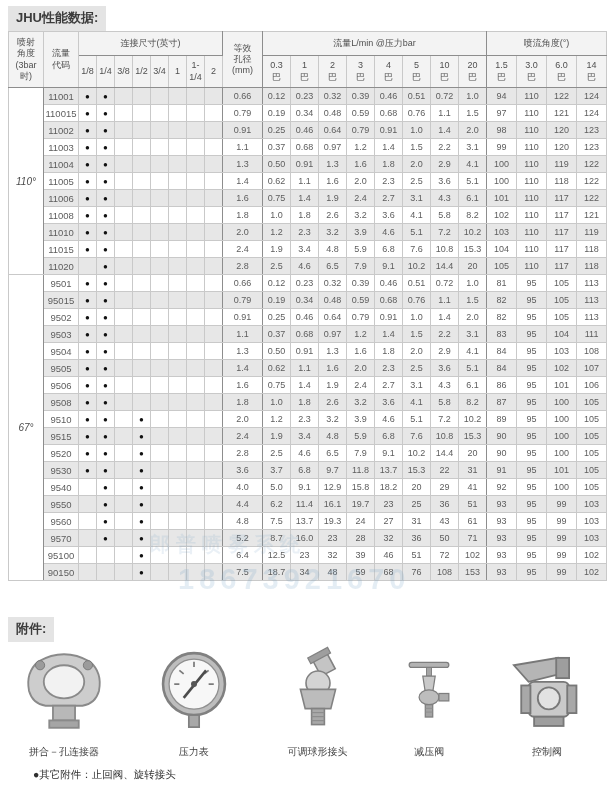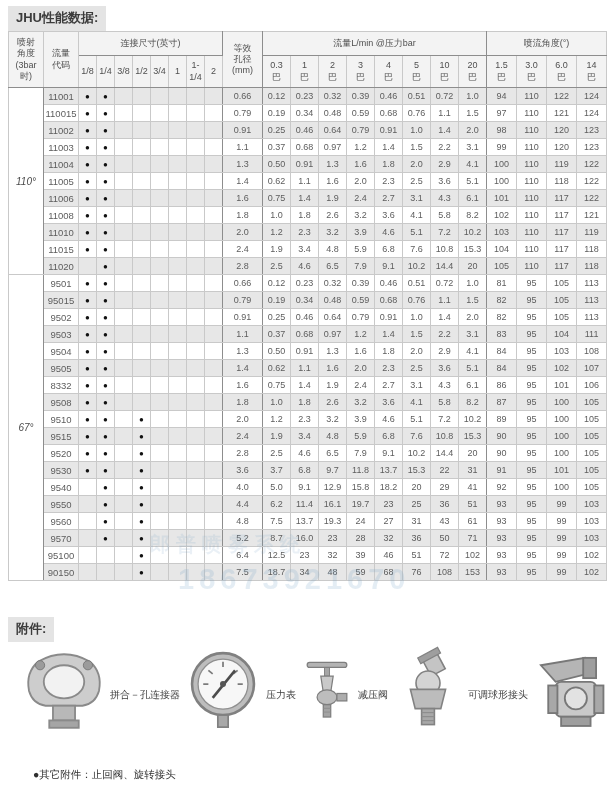--- a/index.html
+++ b/index.html
@@ -34,21 +34,21 @@
   .sep-r { border-right:1px solid #8d8d8d !important; }
   tr.group-start td { border-top:1px solid #8d8d8d !important; }
 
   .watermark { position:absolute; font-weight:bold; color:#6f9ec4; pointer-events:none;
                white-space:nowrap; }
   .wm1 { left:150px; top:531px; font-size:20px; letter-spacing:6px; opacity:0.14; }
   .wm2 { left:178px; top:563px; font-size:29px; letter-spacing:5px; opacity:0.18; }
 
   .acc-row { position:absolute; left:18px; top:645px; width:575px;
              display:flex; justify-content:space-between; align-items:flex-end; }
-  .acc-item { display:flex; flex-direction:row; align-items:center;justify-content:center; }
+  .acc-item { display:flex; flex-direction:column; align-items:center;justify-content:center; }
   .acc-item svg { display:block; }
   .acc-caption { margin-top:8px; font-size:10px; color:#3f3f3f; white-space:nowrap; }
   .acc-note { position:absolute; left:33px; top:768px; font-size:10.5px; color:#303030; }
 </style>
 </head>
 <body>
 
 <div class="page">
 
   <div class="badge title-badge">JHU性能数据:</div>
@@ -517,21 +517,21 @@
           <td>2.3</td>
           <td>2.5</td>
           <td>3.6</td>
           <td class="sep-r">5.1</td>
           <td>84</td>
           <td>95</td>
           <td>102</td>
           <td>107</td>
         </tr>
         <tr>
-          <td class="code sep-l">8332</td>
+          <td class="code sep-l">9506</td>
           <td class="dot sep-l">●</td>
           <td class="dot">●</td>
           <td class="dot"></td>
           <td class="dot"></td>
           <td class="dot"></td>
           <td class="dot"></td>
           <td class="dot"></td>
           <td class="dot sep-r"></td>
           <td class="sep-r">1.6</td>
           <td>0.75</td>
@@ -850,56 +850,56 @@
           <line x1="38" y1="58" x2="64" y2="26" stroke="#4c4c4c" stroke-width="3"></line>
           <circle cx="50" cy="42" r="3.5" fill="#555"></circle>
           <rect x="44" y="78" width="12" height="14" fill="#a8a8a8" stroke="#808080" stroke-width="2"></rect>
         </svg>
       </span>
       <span class="acc-caption">压力表</span>
     </div>
 
     <div class="acc-item">
       <span>
-        <svg width="62" height="92" viewBox="0 0 100 100">
-          <rect x="18" y="4" width="64" height="8" rx="4" fill="#b3b3b3" stroke="#7e7e7e" stroke-width="2"></rect>
-          <rect x="46" y="12" width="8" height="14" fill="#a5a5a5" stroke="#7e7e7e" stroke-width="1.5"></rect>
-          <path d="M40 26 L60 26 L56 52 L44 52 Z" fill="#c9c9c9" stroke="#7e7e7e" stroke-width="2"></path>
-          <ellipse cx="50" cy="60" rx="16" ry="12" fill="#bdbdbd" stroke="#7e7e7e" stroke-width="2"></ellipse>
-          <rect x="66" y="54" width="16" height="12" fill="#adadad" stroke="#7e7e7e" stroke-width="2"></rect>
-          <rect x="44" y="72" width="12" height="20" fill="#a3a3a3" stroke="#7e7e7e" stroke-width="2"></rect>
-          <g stroke="#8d8d8d" stroke-width="1.5">
-            <line x1="44" y1="78" x2="56" y2="78"></line>
-              <line x1="44" y1="84" x2="56" y2="84"></line>
-          </g>
-        </svg>
-      </span>
-      <span class="acc-caption">减压阀</span>
-    </div>
-
-    <div class="acc-item">
-      <span>
         <svg width="80" height="92" viewBox="0 0 100 100">
           <g transform="rotate(-28 58 18)">
             <rect x="48" y="2" width="20" height="26" fill="#c4c4c4" stroke="#828282" stroke-width="2"></rect>
             <rect x="44" y="0" width="28" height="8" fill="#9e9e9e" stroke="#828282" stroke-width="1.5"></rect>
           </g>
           <circle cx="50" cy="40" r="15" fill="#d4d4d4" stroke="#828282" stroke-width="2"></circle>
           <path d="M28 48 L72 48 L66 72 L34 72 Z" fill="#bcbcbc" stroke="#828282" stroke-width="2"></path>
           <rect x="42" y="72" width="16" height="20" fill="#a8a8a8" stroke="#828282" stroke-width="2"></rect>
           <g stroke="#8d8d8d" stroke-width="1.5">
             <line x1="42" y1="77" x2="58" y2="77"></line>
               <line x1="42" y1="82" x2="58" y2="82"></line>
               <line x1="42" y1="87" x2="58" y2="87"></line>
           </g>
         </svg>
       </span>
       <span class="acc-caption">可调球形接头</span>
     </div>
 
+    <div class="acc-item">
+      <span>
+        <svg width="62" height="92" viewBox="0 0 100 100">
+          <rect x="18" y="4" width="64" height="8" rx="4" fill="#b3b3b3" stroke="#7e7e7e" stroke-width="2"></rect>
+          <rect x="46" y="12" width="8" height="14" fill="#a5a5a5" stroke="#7e7e7e" stroke-width="1.5"></rect>
+          <path d="M40 26 L60 26 L56 52 L44 52 Z" fill="#c9c9c9" stroke="#7e7e7e" stroke-width="2"></path>
+          <ellipse cx="50" cy="60" rx="16" ry="12" fill="#bdbdbd" stroke="#7e7e7e" stroke-width="2"></ellipse>
+          <rect x="66" y="54" width="16" height="12" fill="#adadad" stroke="#7e7e7e" stroke-width="2"></rect>
+          <rect x="44" y="72" width="12" height="20" fill="#a3a3a3" stroke="#7e7e7e" stroke-width="2"></rect>
+          <g stroke="#8d8d8d" stroke-width="1.5">
+            <line x1="44" y1="78" x2="56" y2="78"></line>
+              <line x1="44" y1="84" x2="56" y2="84"></line>
+          </g>
+        </svg>
+      </span>
+      <span class="acc-caption">减压阀</span>
+    </div>
+
 
     <div class="acc-item">
       <span>
         <svg width="92" height="92" viewBox="0 0 100 100">
           <path d="M14 22 L62 14 L70 30 L30 40 Z" fill="#b5b5b5" stroke="#787878" stroke-width="2"></path>
           <rect x="60" y="14" width="14" height="22" fill="#9e9e9e" stroke="#787878" stroke-width="2"></rect>
           <rect x="30" y="40" width="44" height="38" rx="6" fill="#c9c9c9" stroke="#787878" stroke-width="2"></rect>
           <rect x="22" y="44" width="10" height="30" fill="#a8a8a8" stroke="#787878" stroke-width="2"></rect>
           <rect x="72" y="44" width="10" height="30" fill="#a8a8a8" stroke="#787878" stroke-width="2"></rect>
           <rect x="36" y="78" width="32" height="10" fill="#9e9e9e" stroke="#787878" stroke-width="2"></rect>

